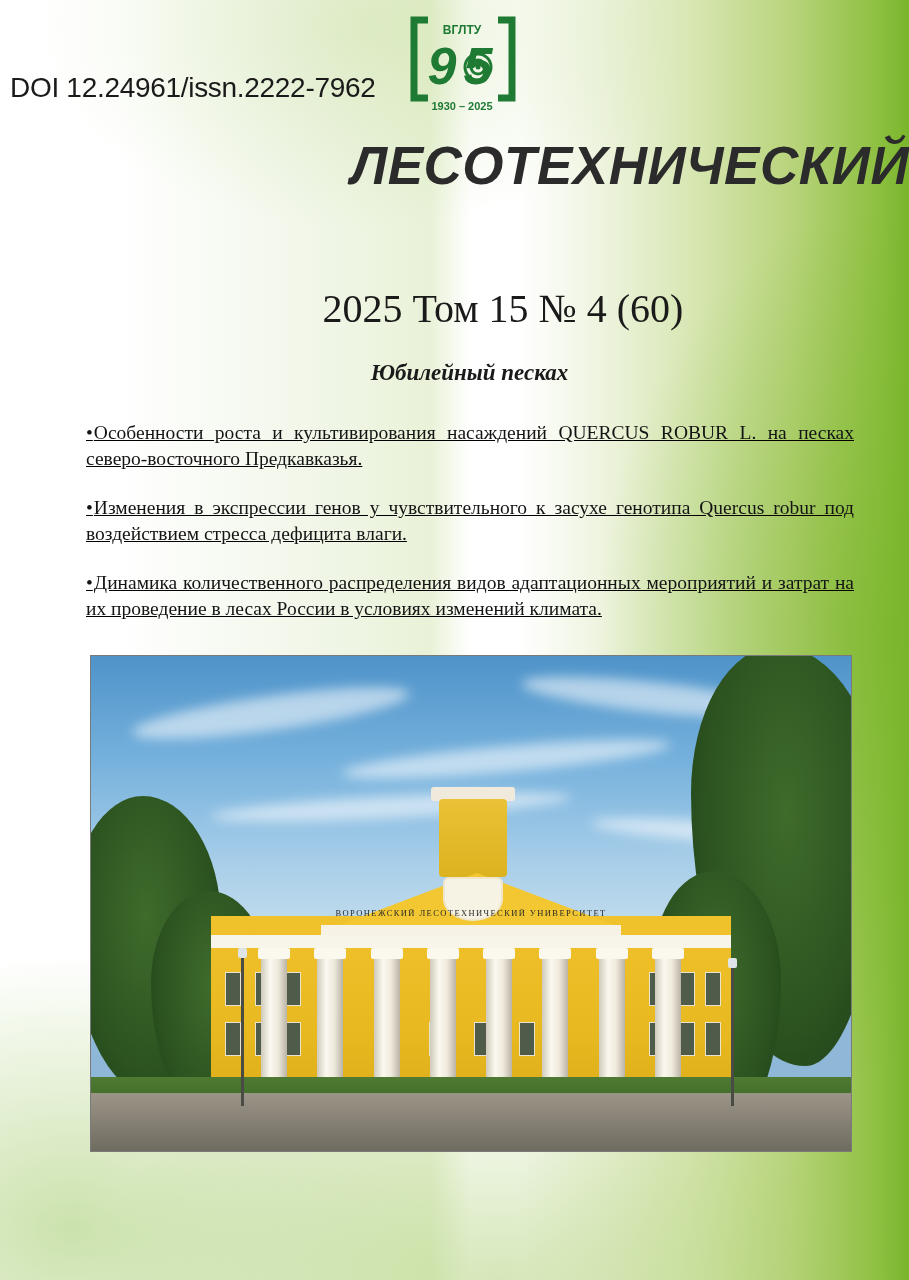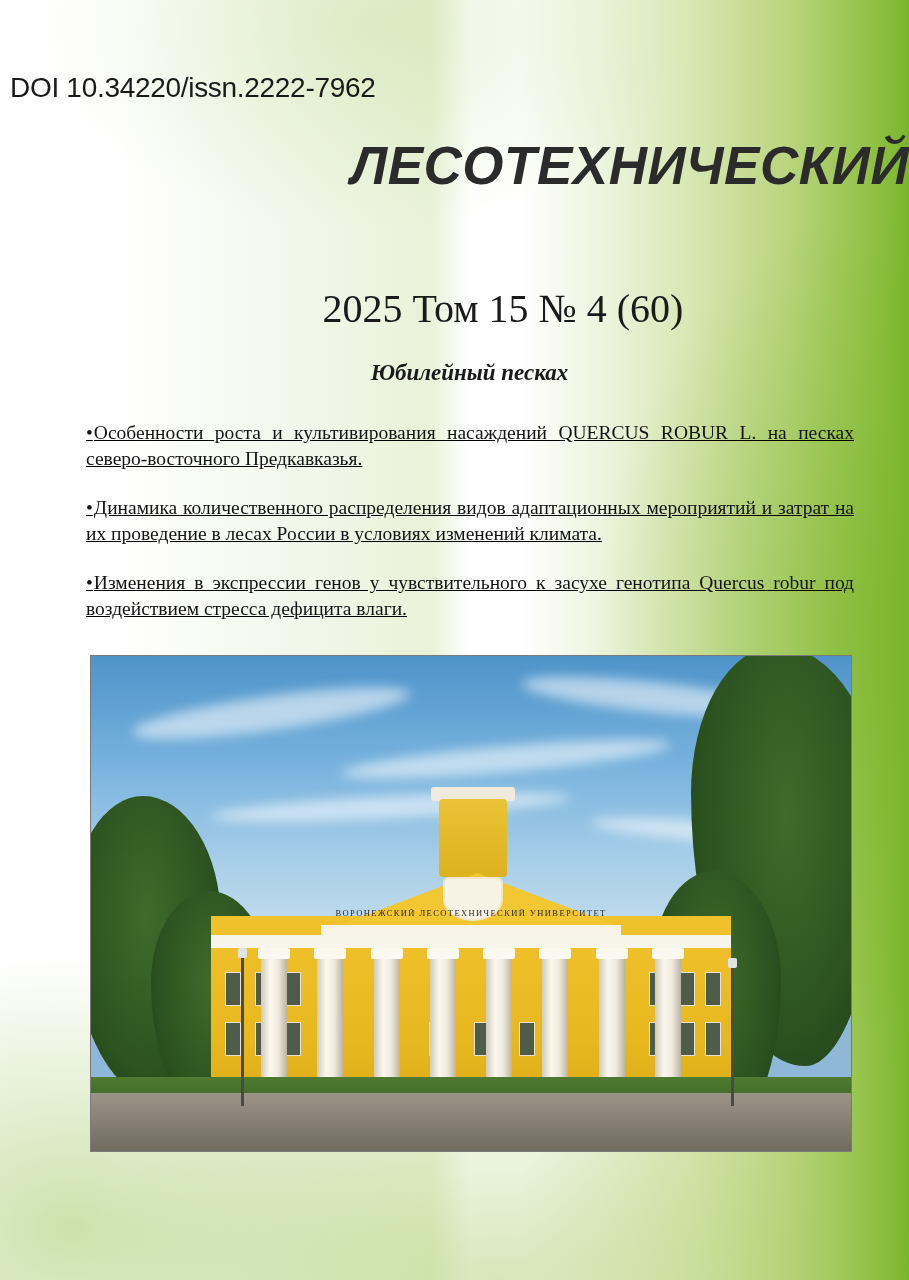--- a/index.html
+++ b/index.html
@@ -332,35 +332,54 @@
     background: #dfe4e7;
     border-radius: 2px;
   }
 </style>
 </head>
 <body>
 
 <div class="page">
   <div class="content">
 
-    <div class="doi">DOI 10.34220/issn.2222-7962</div>
-
+    <div class="doi">DOI 12.24961/issn.2222-7962</div>
+
+    <div class="logo">
+      <svg width="128" height="108" viewBox="0 0 128 108" xmlns="http://www.w3.org/2000/svg">
+
+        <path d="M30 8 L16 8 L16 86 L30 86" fill="none" stroke="#1f7a33" stroke-width="7"></path>
+
+        <path d="M100 8 L114 8 L114 86 L100 86" fill="none" stroke="#1f7a33" stroke-width="7"></path>
+
+        <text x="64" y="22" text-anchor="middle" font-family="Liberation Sans, sans-serif" font-size="12" font-weight="bold" fill="#1f7a33">ВГЛТУ</text>
+
+        <text x="44" y="72" text-anchor="middle" font-family="Liberation Sans, sans-serif" font-size="52" font-weight="bold" font-style="italic" fill="#1f7a33">9</text>
+
+        <text x="80" y="72" text-anchor="middle" font-family="Liberation Sans, sans-serif" font-size="52" font-weight="bold" font-style="italic" fill="#1f7a33">5</text>
+        <circle cx="80" cy="55" r="13" fill="none" stroke="#1f7a33" stroke-width="3"></circle>
+        <circle cx="80" cy="55" r="7" fill="none" stroke="#1f7a33" stroke-width="3"></circle>
+        <circle cx="80" cy="55" r="2.5" fill="#1f7a33"></circle>
+
+        <text x="64" y="98" text-anchor="middle" font-family="Liberation Sans, sans-serif" font-size="11" font-weight="bold" fill="#1f7a33">1930 – 2025</text>
+      </svg>
+    </div>
 
     <div class="journal-title">
       <span>ЛЕСОТЕХНИЧЕСКИЙ</span>
     </div>
 
     <div class="issue-line">2025 Том 15 № 4 (60)</div>
 
     <div class="subtitle">Юбилейный песках</div>
 
     <div class="articles">
       <div class="article">Особенности роста и культивирования насаждений QUERCUS ROBUR L. на песках северо-восточного Предкавказья.</div>
+      <div class="article">Изменения в экспрессии генов у чувствительного к засухе генотипа Quercus robur под воздействием стресса дефицита влаги.</div>
       <div class="article">Динамика количественного распределения видов адаптационных мероприятий и затрат на их проведение в лесах России в условиях изменений климата.</div>
-      <div class="article">Изменения в экспрессии генов у чувствительного к засухе генотипа Quercus robur под воздействием стресса дефицита влаги.</div>
     </div>
 
     <div class="photo-frame">
       <div class="sky"></div>
       <div class="cloud c1"></div>
       <div class="cloud c2"></div>
       <div class="cloud c3"></div>
       <div class="cloud c4"></div>
       <div class="cloud c5"></div>
 

